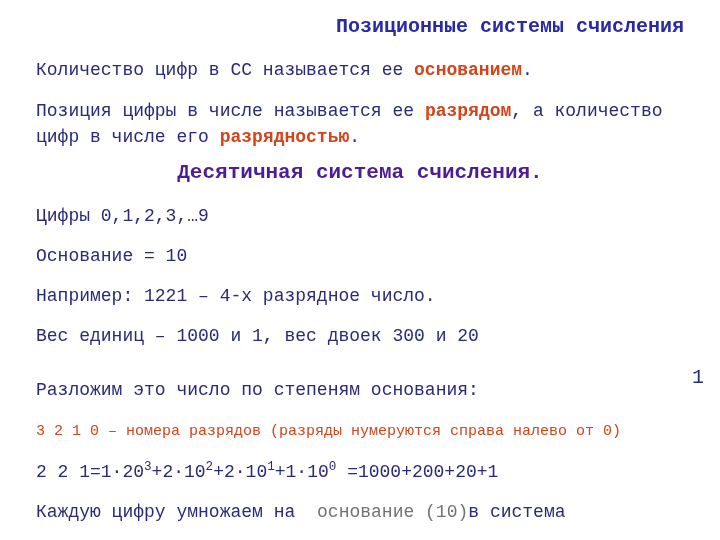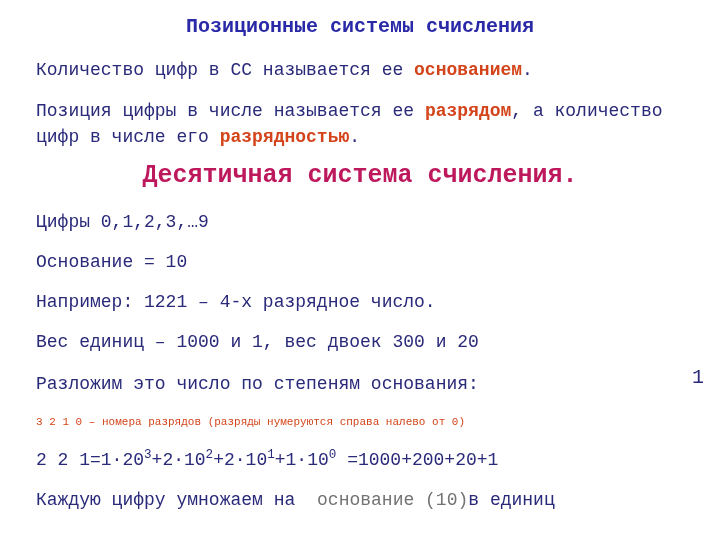--- a/index.html
+++ b/index.html
@@ -9,51 +9,51 @@
     height: 540px;
     box-sizing: border-box;
     font-family: "Courier New", Courier, monospace;
     font-size: 18px;
     color: #2a2a7a;
     line-height: 1.45;
     background: #fff;
     position: relative;
   }
   .title {
-    text-align: center;
+    text-align: right;
     color: #2a2aa8;
     font-weight: bold;
     font-size: 20px;
     margin-bottom: 16px;
   }
   .subtitle {
     text-align: center;
-    color: #be185d;
+    color: #4c1d95;
     font-weight: bold;
-    font-size: 25px;
+    font-size: 21px;
     margin-top: 6px;
     margin-bottom: 10px;
   }
   .para {
     margin: 15px 0 8px 0;
   }
   .para-spaced {
     margin: 14px 0 8px 0;
   }
   .hl {
     color: #d4441a;
     font-weight: bold;
   }
   .hl-plain {
     color: #737373;
     margin-left: 11px;
   }
   .digit-line {
     color: #d4441a;
-    font-size: 11px;
+    font-size: 15px;
     margin-top: 18px;
     margin-bottom: 6px;
   }
   sup {
     font-size: 0.7em;
     vertical-align: super;
   }
   .corner {
     position: absolute;
     right: 16px;
@@ -75,25 +75,25 @@
   <span>Позиция цифры в числе называется ее </span><span class="hl">разрядом</span><span>, а количество цифр в числе его </span><span class="hl">разрядностью</span><span>.</span>
 </div>
 
 <div class="subtitle">Десятичная система счисления.</div>
 
 <div class="para-spaced">Цифры 0,1,2,3,…9</div>
 <div class="para-spaced">Основание = 10</div>
 <div class="para-spaced">Например: 1221 – 4-х разрядное число.</div>
 <div class="para-spaced">Вес единиц – 1000 и 1, вес двоек 300 и 20</div>
 
-<div class="para-spaced" style="margin-top:16px;">Разложим это число по степеням основания:</div>
+<div class="para-spaced" style="margin-top:28px;">Разложим это число по степеням основания:</div>
 
 <div class="digit-line">3  2  1  0 – номера разрядов (разряды нумеруются справа налево от 0)</div>
 
 <div class="para">
   <span>2 2 1=1·20</span><sup>3</sup><span>+2·10</span><sup>2</sup><span>+2·10</span><sup>1</sup><span>+1·10</span><sup>0</sup><span> =1000+200+20+1</span>
 </div>
 
 <div class="para-spaced">
-  <span>Каждую цифру умножаем на </span><span class="hl-plain">основание (10)</span><span>в единиц</span><br>
+  <span>Каждую цифру умножаем на </span><span class="hl-plain">основание (10)</span><span>в система</span><br>
 </div>
 
 <div class="corner">1</div>
 
 </body></html>

